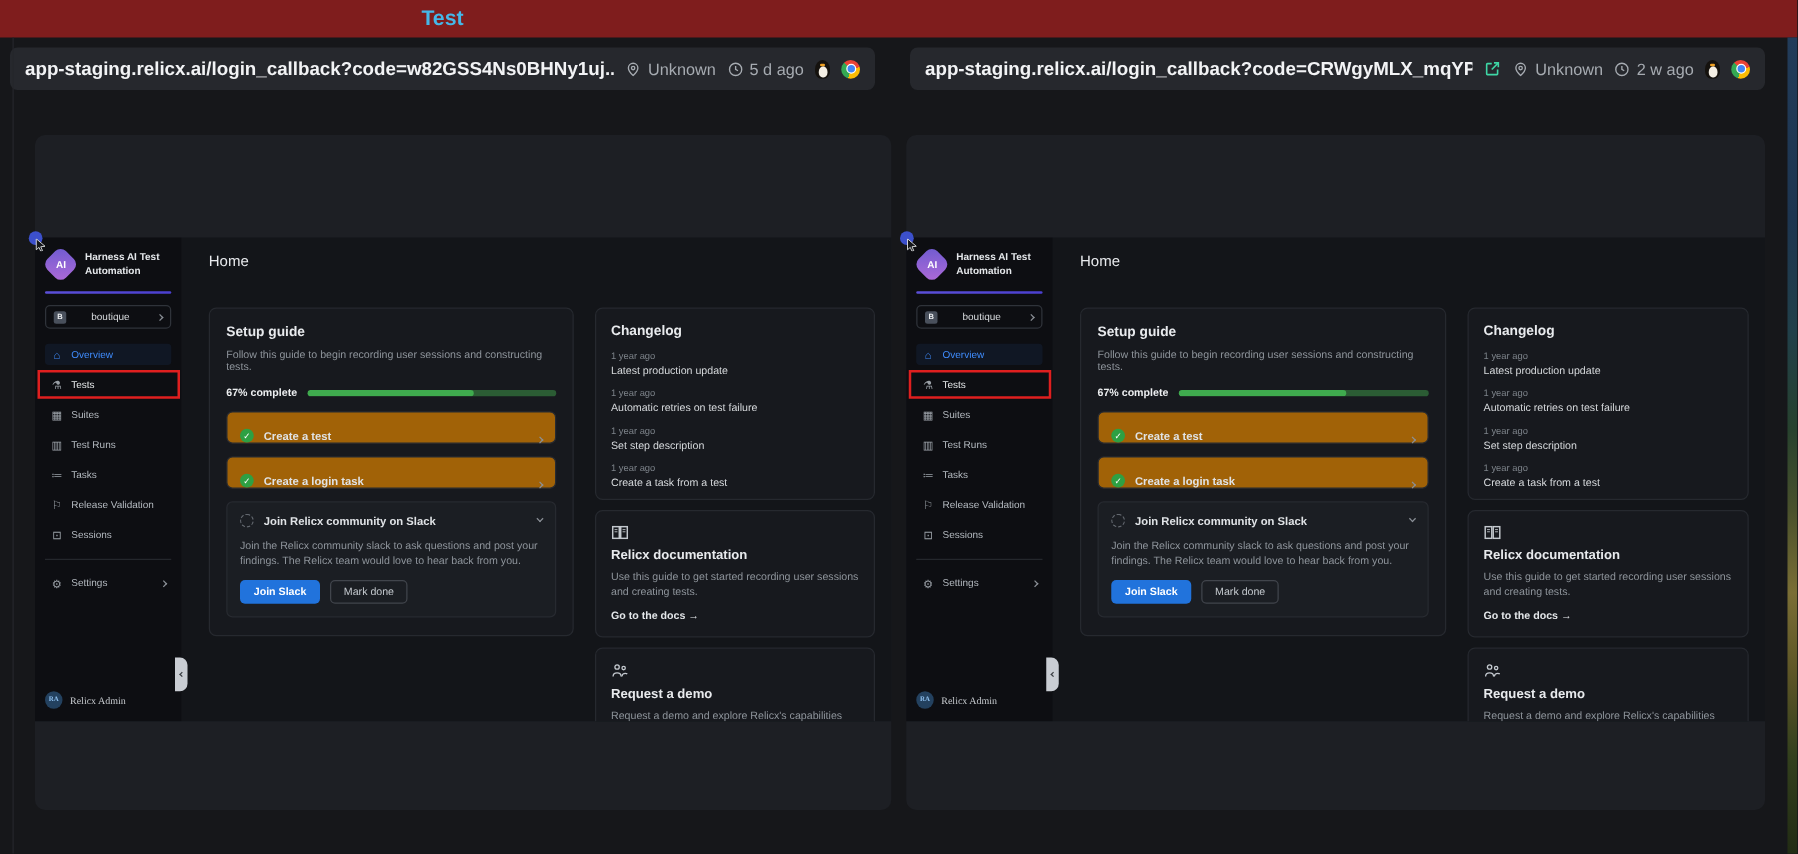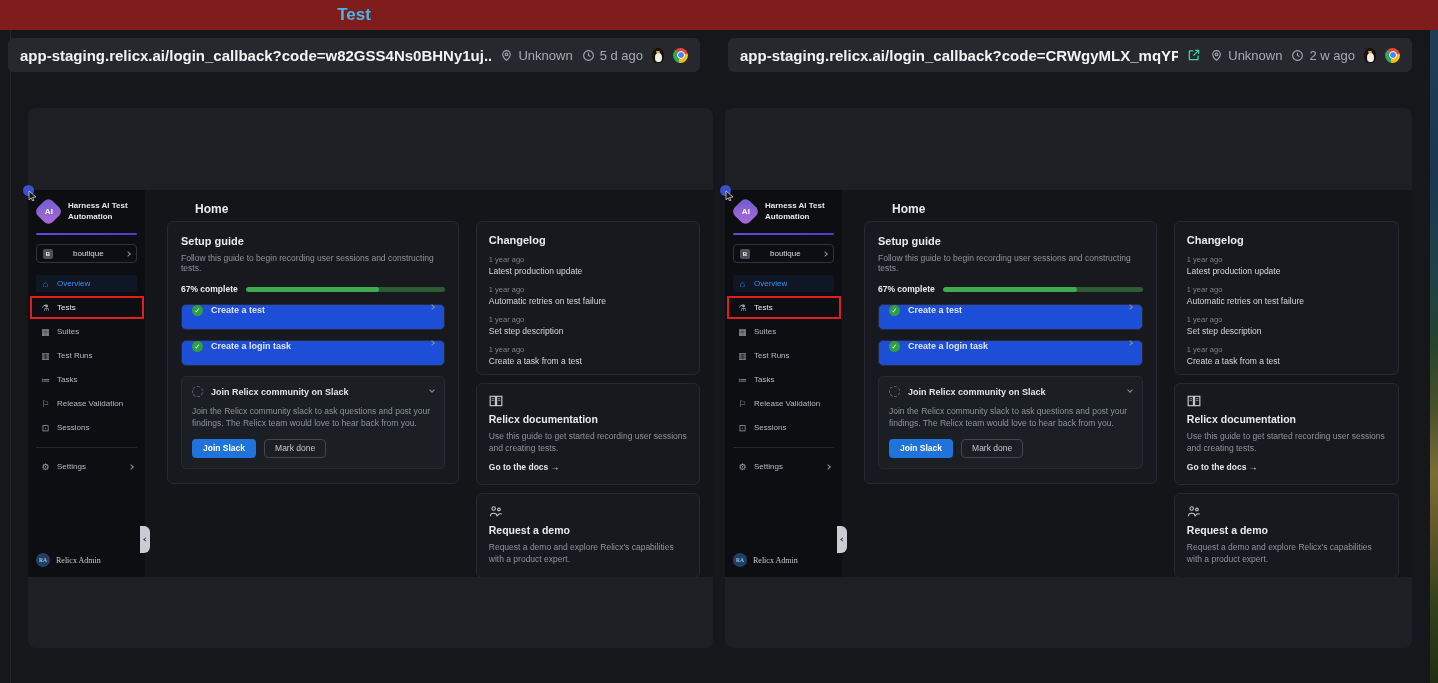--- a/index.html
+++ b/index.html
@@ -80,33 +80,33 @@
 
   .user-row { margin-top:auto; display:flex; align-items:center; gap:6px;font-family:Liberation Serif, serif; }
   .avatar { width:14px; height:14px; border-radius:50%; background:#23415f; color:#8fc1f0; font-size:5.5px; font-weight:bold; display:flex; align-items:center; justify-content:center; }
   .user-name { color:#c6cace; font-size:8px; }
 
   .collapse-handle { position:absolute; left:112px; top:336px; width:10px; height:27px; background:#c9cdd3; border-radius:0 6px 6px 0; z-index:5; display:flex; align-items:center; justify-content:center; }
   .collapse-handle .chev { width:3px; height:3px; border-width:1.2px; transform:rotate(135deg); color:#3a3d42; }
 
   
   .mainc { flex:1; padding:12px 13px 0 22px; display:flex; flex-direction:column; overflow:hidden; }
-  .home-title { color:#e8eaed; font-size:12px; font-weight:bold;margin-left:28px; }
-  .content-row { margin-top:5px; display:flex; gap:17px; align-items:flex-start; }
+  .home-title { color:#e8eaed; font-size:12px; font-weight:normal; }
+  .content-row { margin-top:30px; display:flex; gap:17px; align-items:flex-start; }
 
   .card { background:#17191e; border:1px solid #26292f; border-radius:6px; }
   .setup-card { width:308px; padding:13px 13px 14px; }
   .setup-title { color:#e8eaed; font-size:11px; font-weight:bold; }
   .setup-desc { margin-top:6px; color:#8e949b; font-size:8.5px; }
   .progress-row { margin-top:11px; display:flex; align-items:center; gap:8px; }
   .progress-label { color:#eceef0; font-size:8.5px; font-weight:bold; white-space:nowrap; }
   .progress-track { flex:1; height:5px; border-radius:3px; background:#2b5c34; overflow:hidden; }
   .progress-fill { height:100%; border-radius:3px; background:#3fab4e; }
 
-  .task-row { margin-top:10px; border:1px solid #272a30; background:#1d4ed8; border-radius:5px; display:flex; align-items:flex-start; gap:8px; height:26px; padding:0 10px; }
+  .task-row { margin-top:10px; border:1px solid #272a30; background:#a16207; border-radius:5px; display:flex; align-items:flex-end; gap:8px; height:26px; padding:0 10px; }
   .task-label { color:#e0e3e6; font-size:9px; font-weight:bold; }
   .task-row .chev { margin-left:auto; color:#8b9097; }
   .check { width:11px; height:11px; border-radius:50%; background:#2ea043; color:#fff; font-size:7px; display:flex; align-items:center; justify-content:center; flex:0 0 auto; }
   .check::after { content:"✓"; }
   .open-circle { width:11px; height:11px; border-radius:50%; border:1px dashed #62676e; flex:0 0 auto; }
 
   .task-expanded { margin-top:10px; border:1px solid #272a30; background:#1b1e23; border-radius:5px; padding:9px 10px 10px; }
   .task-exp-head { display:flex; align-items:center; gap:8px; }
   .task-exp-desc { margin-top:8px; color:#8e949b; font-size:8.5px; line-height:1.45; }
   .task-btns { margin-top:9px; display:flex; gap:8px; }

